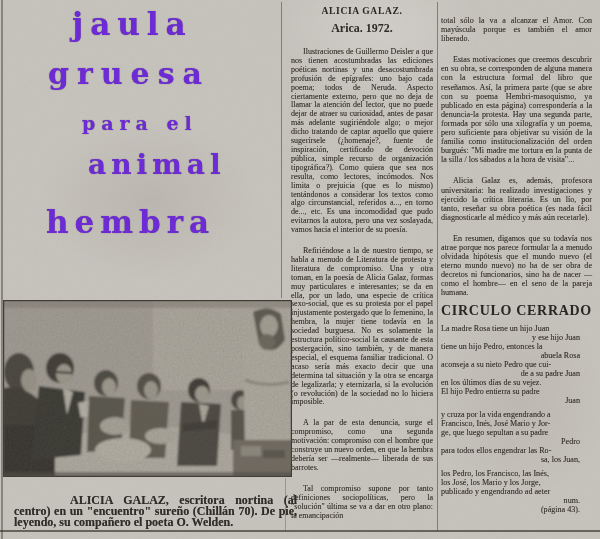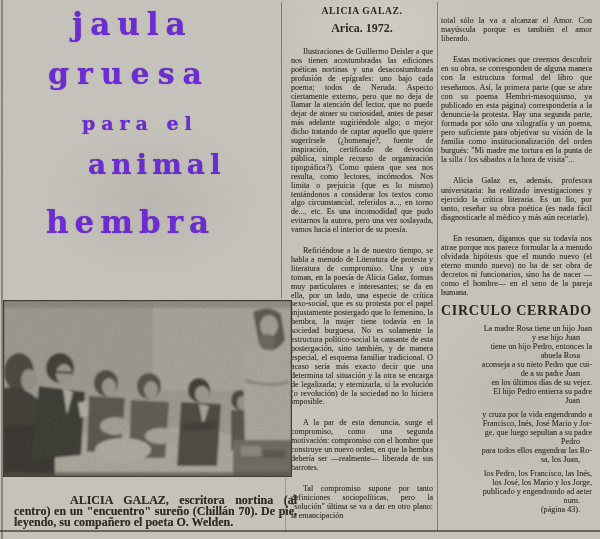--- a/index.html
+++ b/index.html
@@ -45,21 +45,21 @@
   .col p{margin:12px 0 4px 0; text-indent:12px; font-size:8px; line-height:8.9px;
     color:rgba(48,45,38,.95); text-shadow:0 0 .4px rgba(48,45,38,.45);}
   .col-right p{font-size:8.1px; line-height:9.1px;}
   .col p.noindent{text-indent:0;}
   h2.author{margin:2px 0 5px; text-align:center; font-size:9.6px; font-weight:bold;
     letter-spacing:.6px; color:#26241f;}
   h3.dateline{margin:0 0 7px; text-align:center; font-size:12px; font-weight:bold; color:#2b2923;}
   h4.poem-heading{margin:5px 0 5px; text-align:center; font-size:14px; font-weight:bold;
     letter-spacing:.7px; color:#26241f;}
   .stanza{margin:0 0 5px 0;}
-  .pline{font-size:8.1px; line-height:9px; text-align:right;
+  .pline{font-size:8.1px; line-height:9px; text-align:left;
     color:rgba(48,45,38,.95); text-shadow:0 0 .4px rgba(48,45,38,.45);}
   .pline.al-right{text-align:right; padding-right:12px;}
 
   
   .photo{position:absolute; left:3px; top:300px; width:289px; height:177px; margin:0;}
   .photo svg{display:block;}
   .caption{position:absolute; left:14px; top:495px; width:283px; margin:0;
     font-size:12px; line-height:11px; font-weight:bold; text-align:justify;
     text-indent:56px; color:#2c2a24; text-shadow:0 0 .4px rgba(44,42,36,.5);}
 

